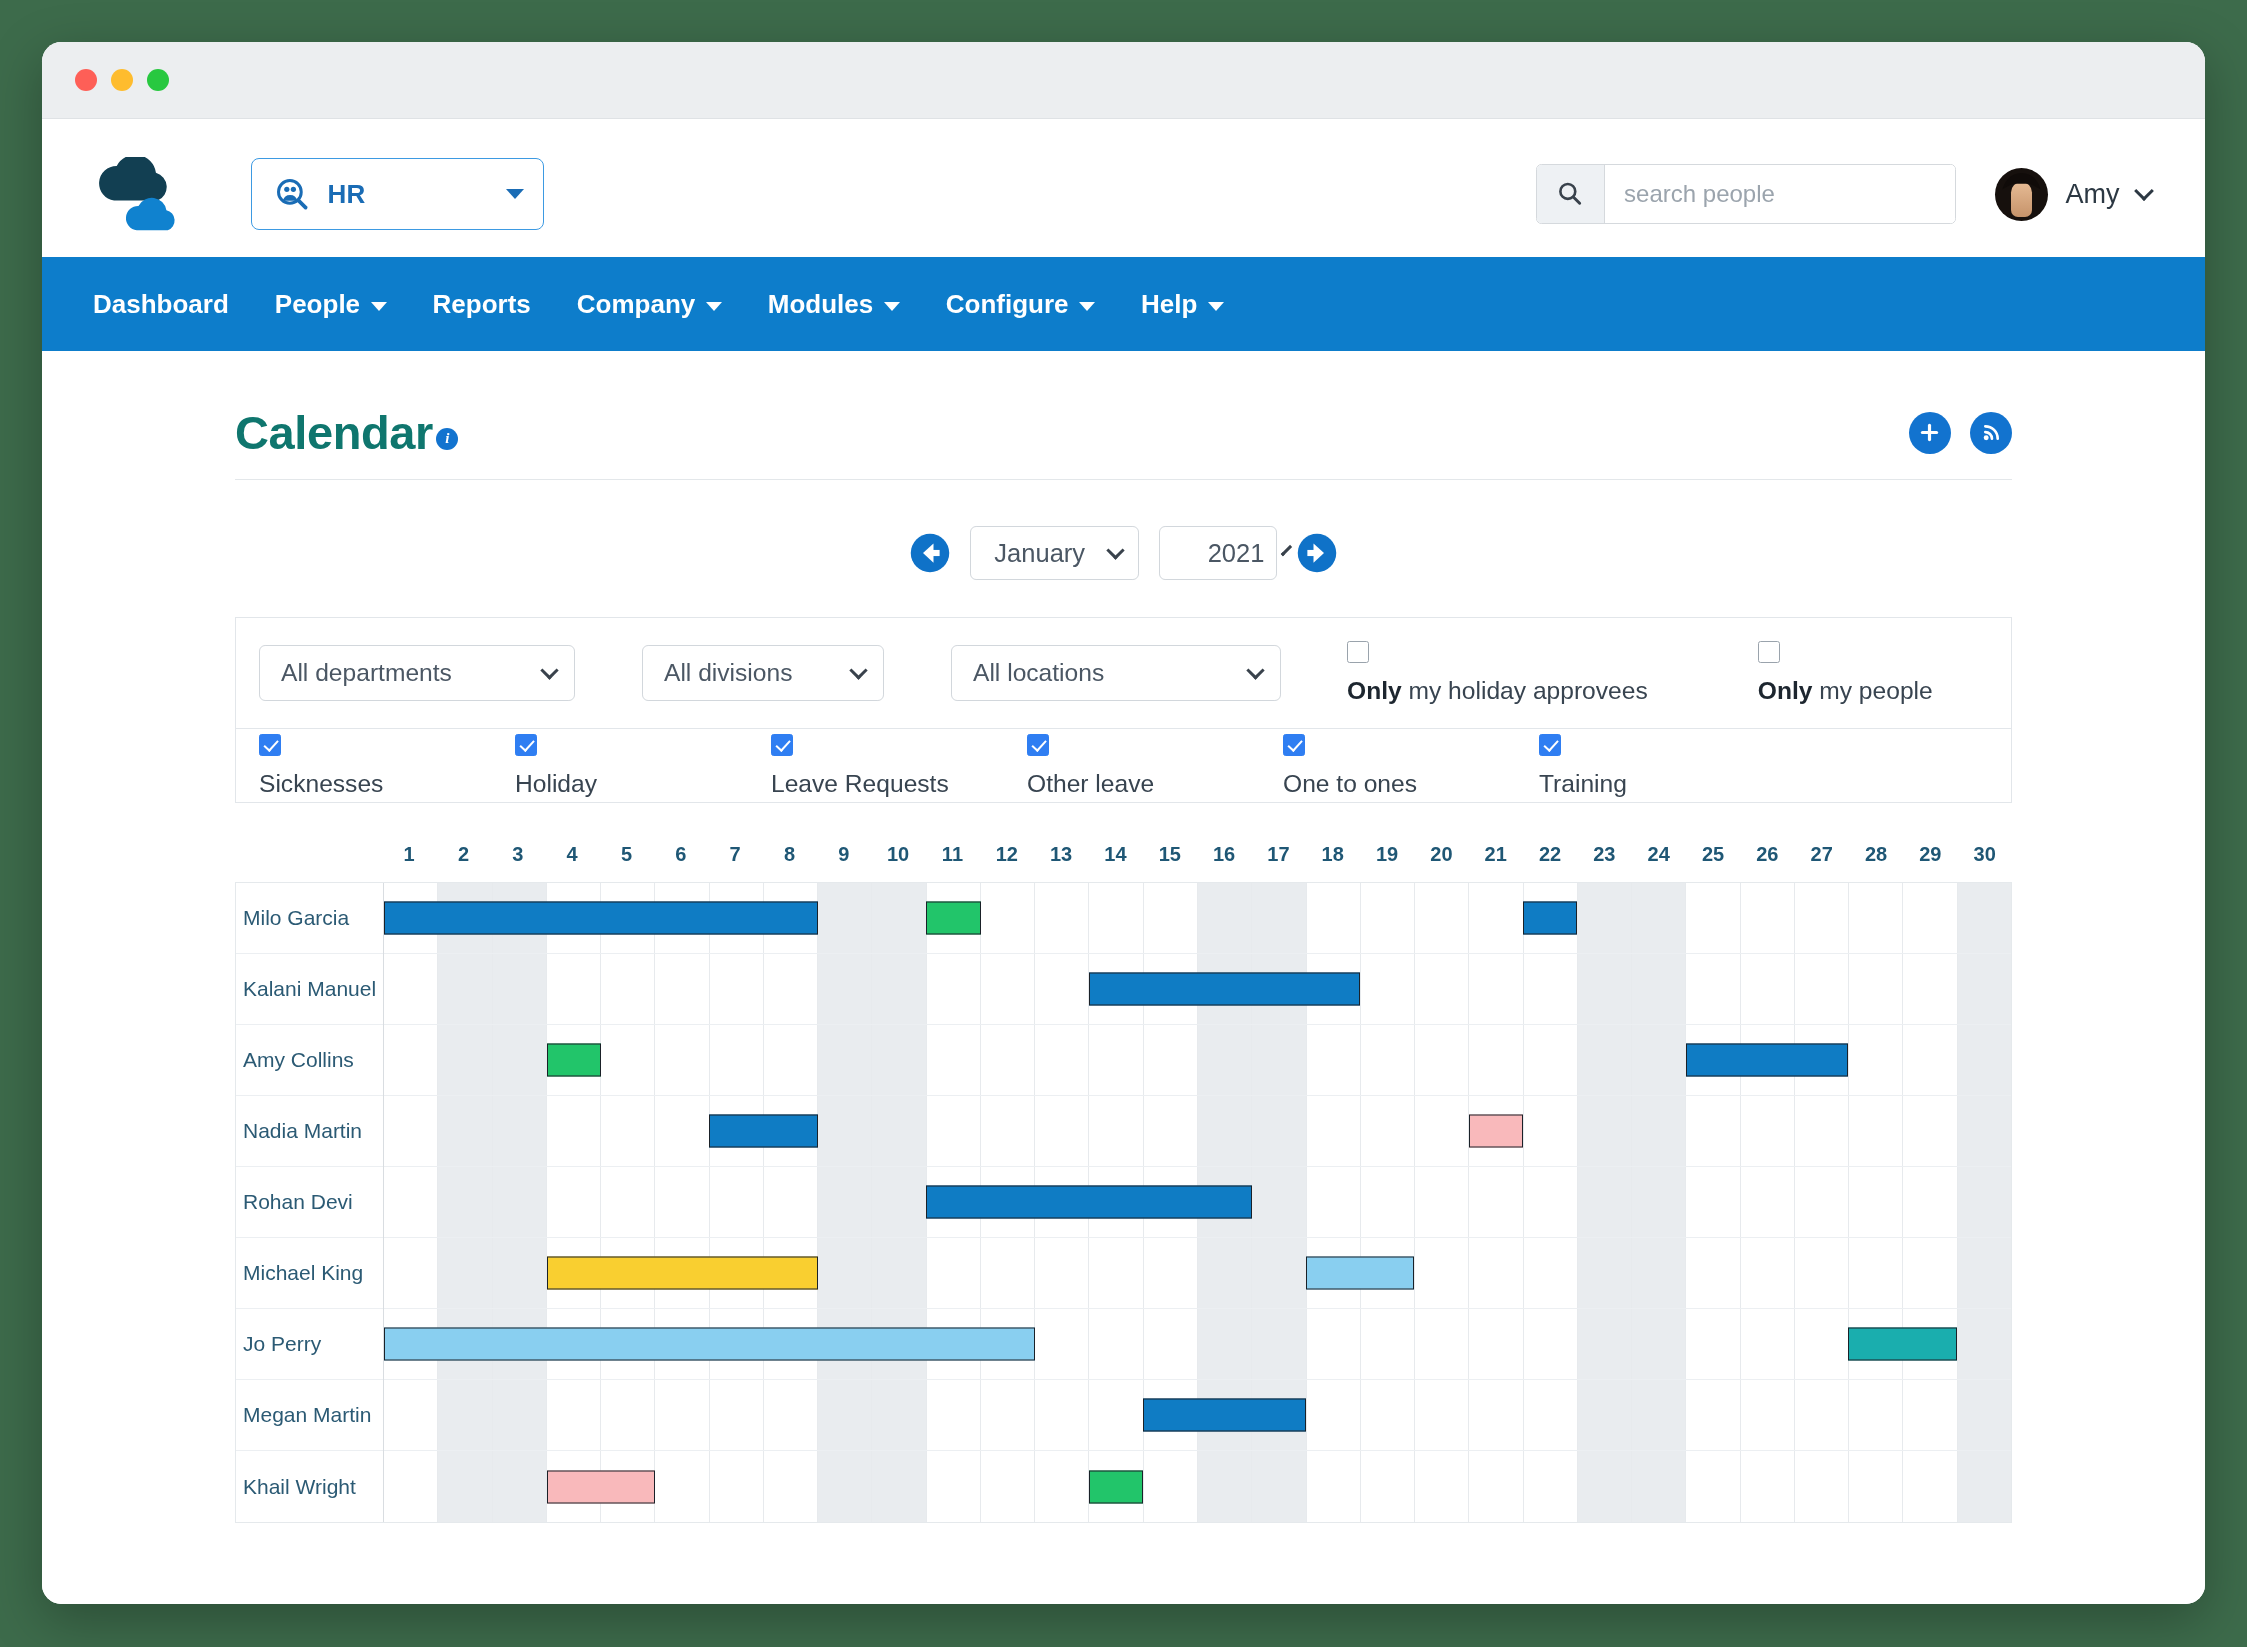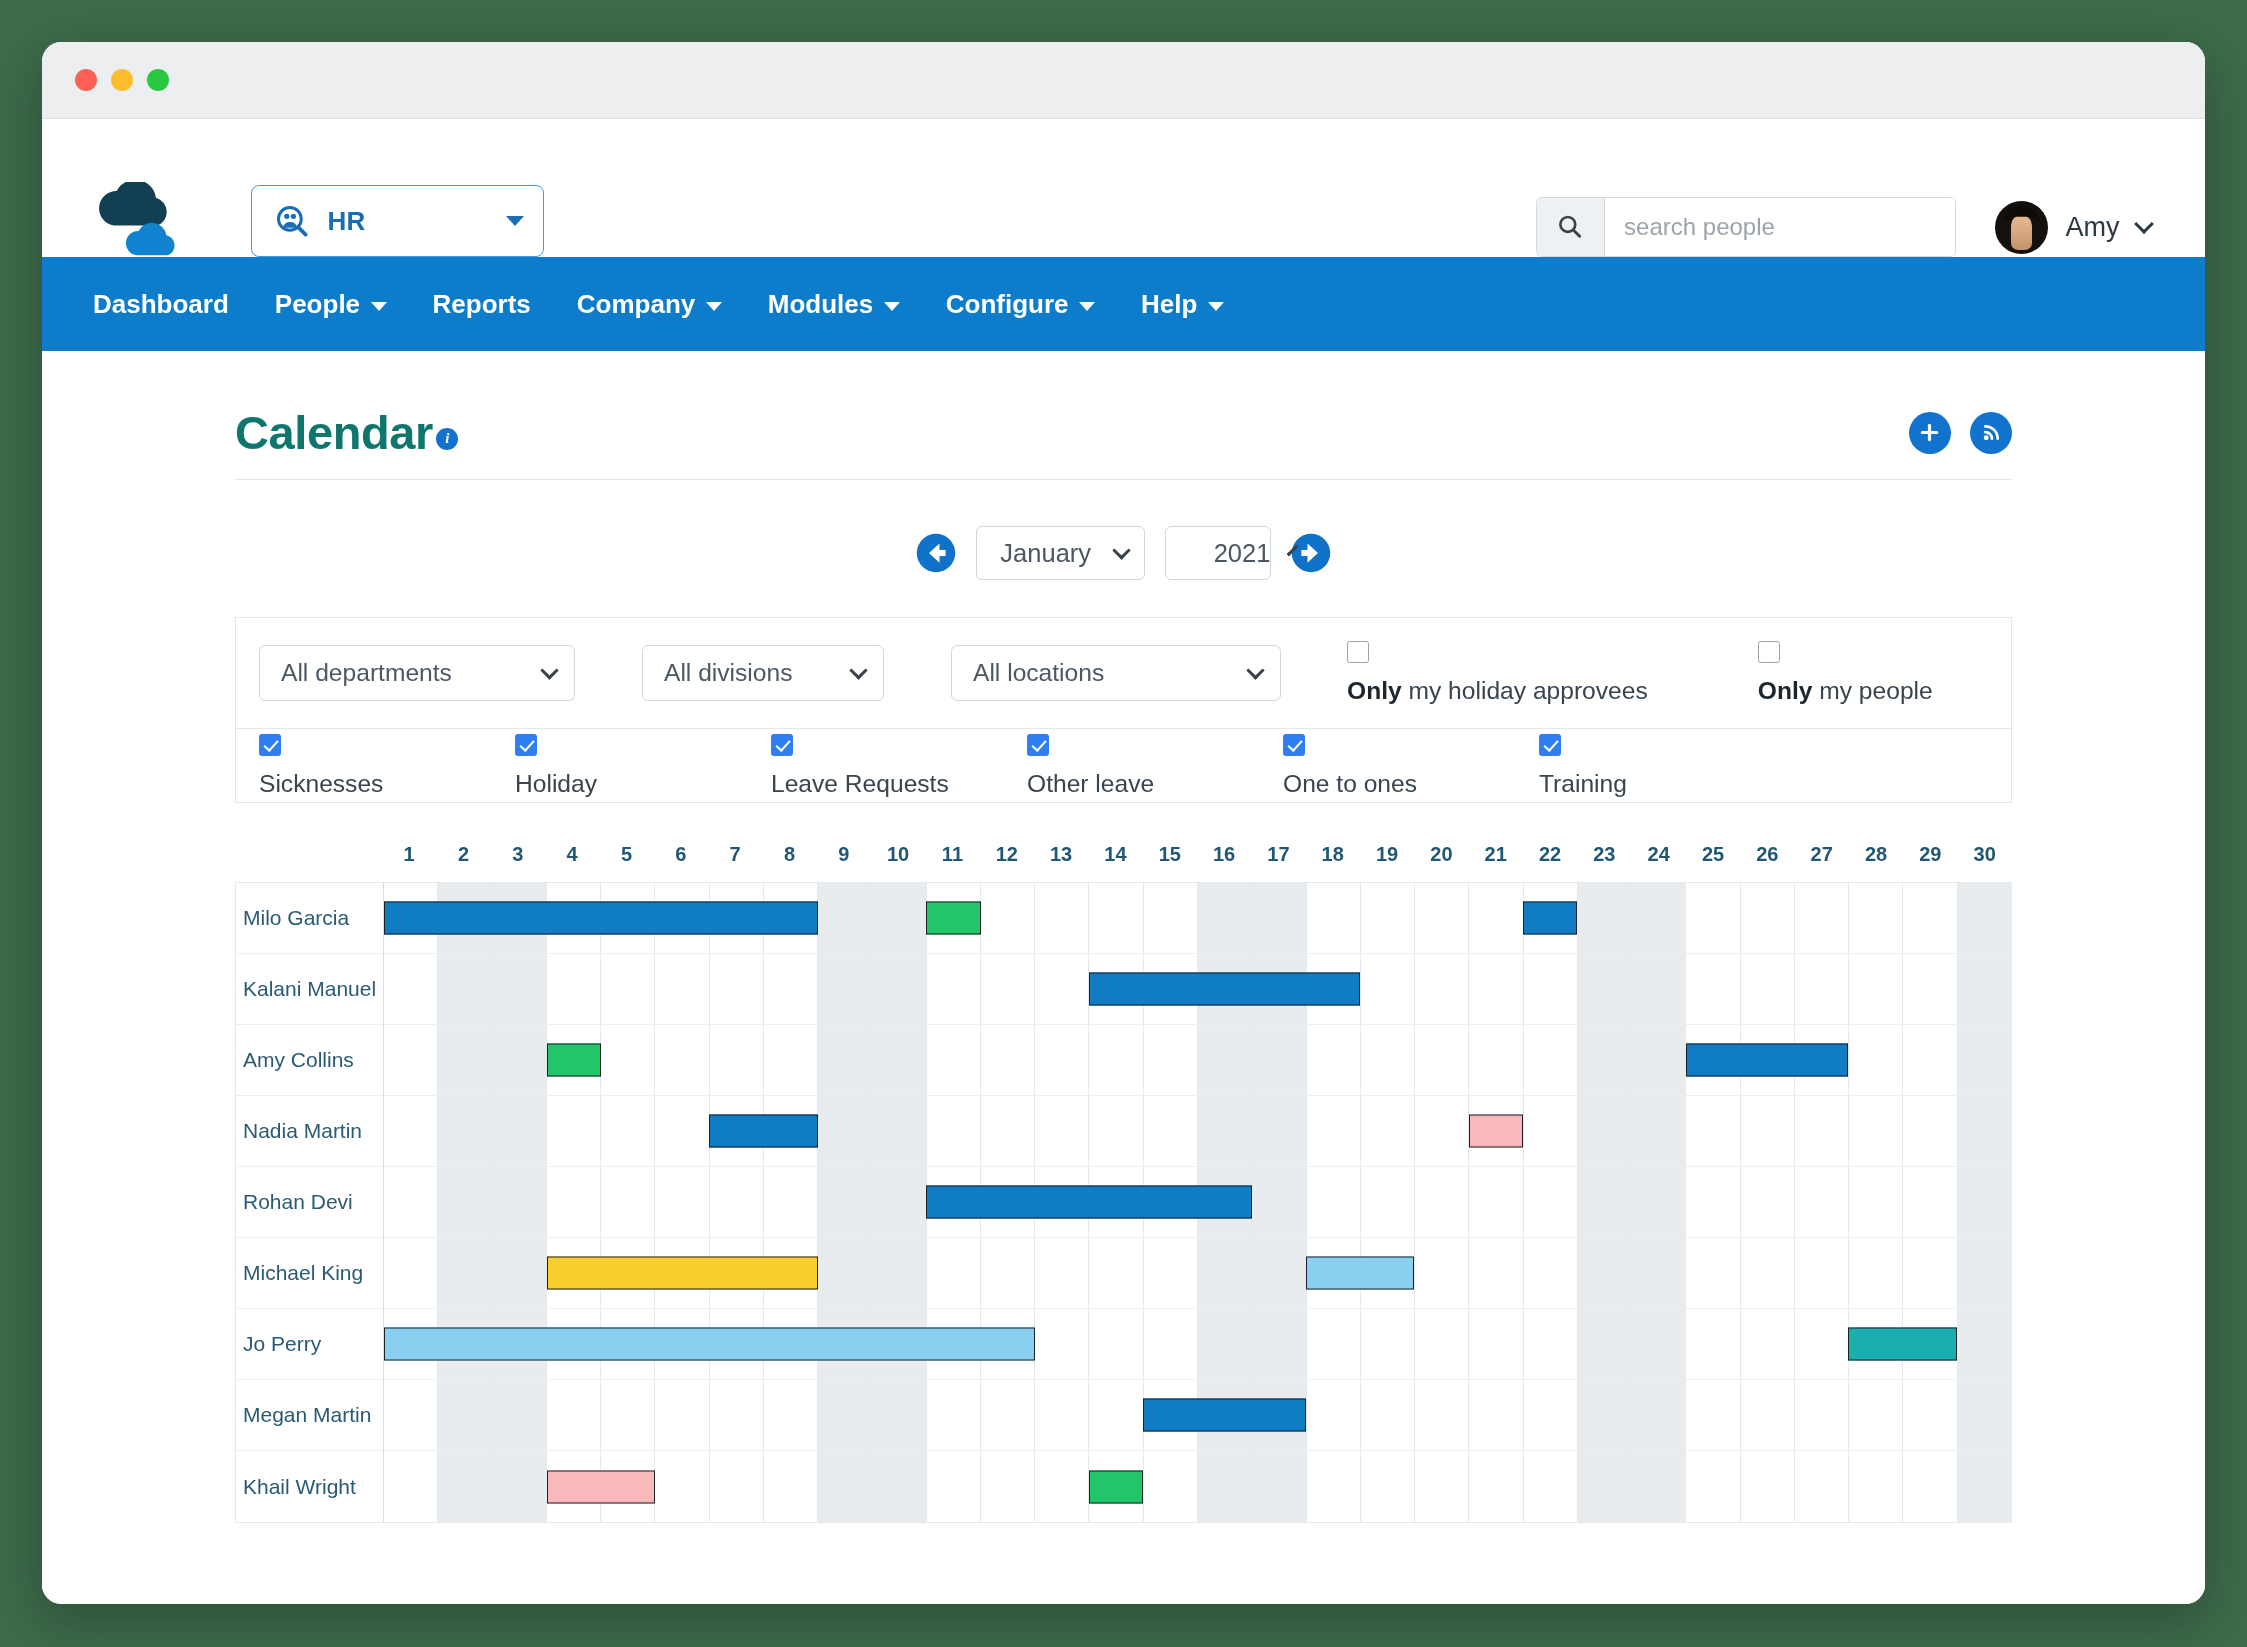--- a/index.html
+++ b/index.html
@@ -33,21 +33,21 @@
   }
   .dots { display: flex; gap: 14px; }
   .dot { width: 22px; height: 22px; border-radius: 50%; }
   .dot.red { background: #fe5f57; }
   .dot.yellow { background: #febc2e; }
   .dot.green { background: #28c840; }
   
   .appheader {
     flex: 0 0 138px; height: 138px;
     background: #fff;
-    display: flex; align-items: flex-end;
+    display: flex; align-items: center;
     padding: 12px 54px 0 51px;
   }
   .logo { width: 91px; height: 75px; flex: 0 0 auto; margin-right: 67px; position: relative; }
   .module-select {
     width: 293px; height: 72px;
     border: 1.8px solid #3d9ae2;
     border-radius: 8px;
     display: flex; align-items: center;
     padding: 0 19.3px 0 23px;
     background: #fff;
@@ -146,21 +146,21 @@
     display: flex; align-items: center; justify-content: center;
     gap: 19.3px; margin-top: 46px;
   }
   .arrow-btn { width: 42px; height: 42px; }
   .sel {
     height: 54px; border: 0.9px solid #d2d7dc; border-radius: 6.1px;
     background: #fff; display: flex; align-items: center;
     padding: 0 16px 0 23px; gap: 21px;
   }
   .sel-month { width: 169px; }
-  .sel-year { width: 106px; padding-left: 48px; }
+  .sel-year { width: 118px; padding-left: 48px; }
   .sel-label { font-size: 25.5px; color: #4b5764; flex: 1; }
   .sel-chev {
     width: 13px; height: 13px;
     border-right: 3.1px solid #39424c; border-bottom: 3.1px solid #39424c;
     transform: rotate(45deg); margin-bottom: 6.1px;
   }
   
   .panel {
     border: 0.9px solid #e2e6ea; background: #fff;
   }

